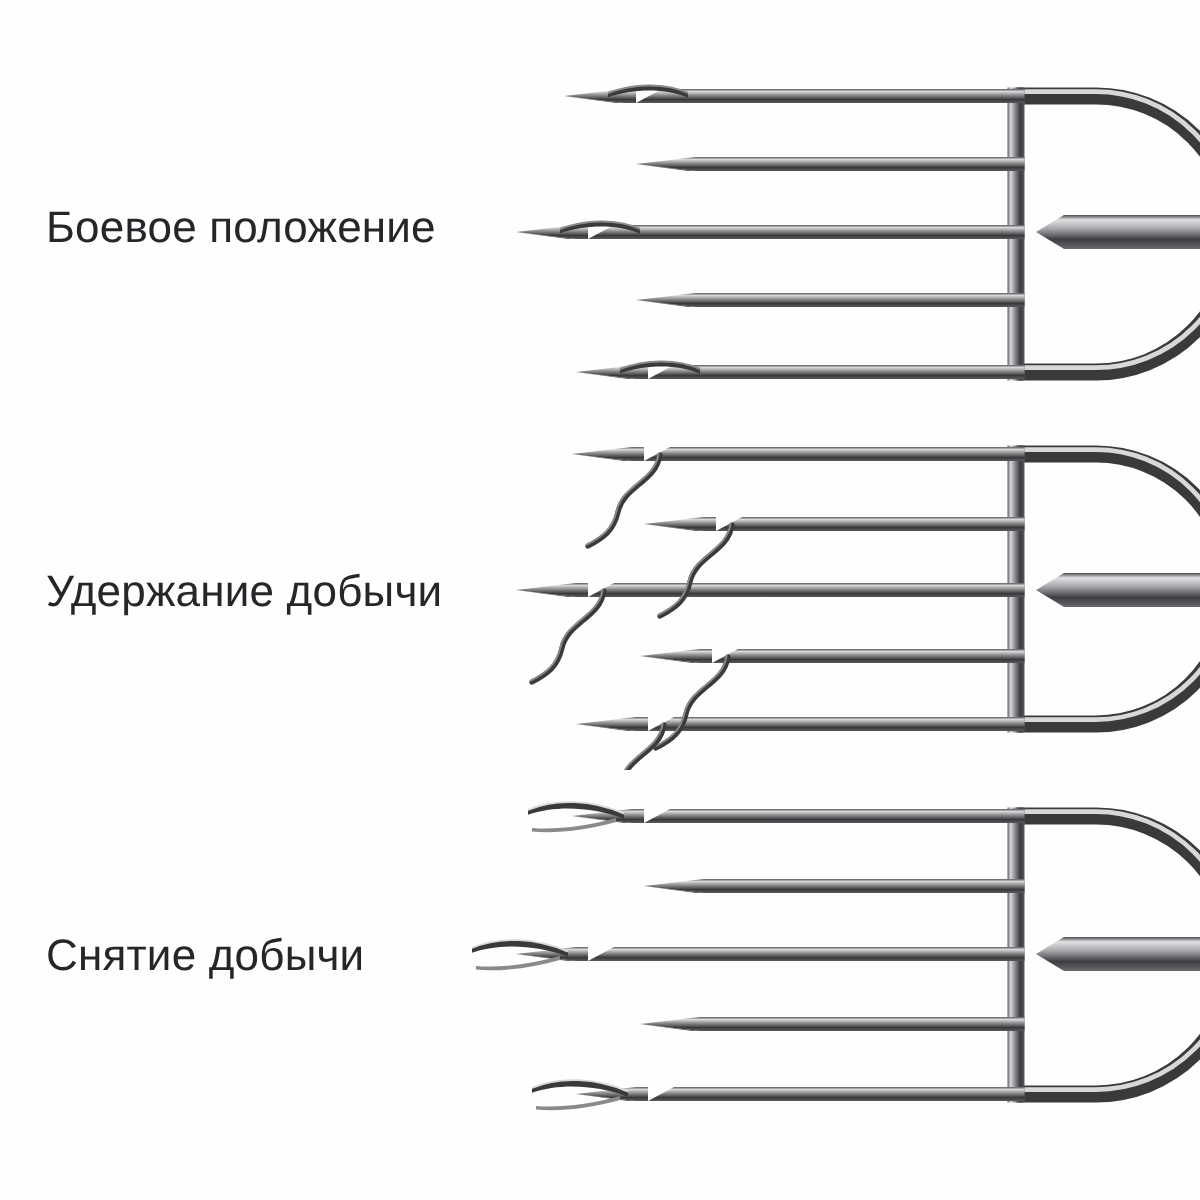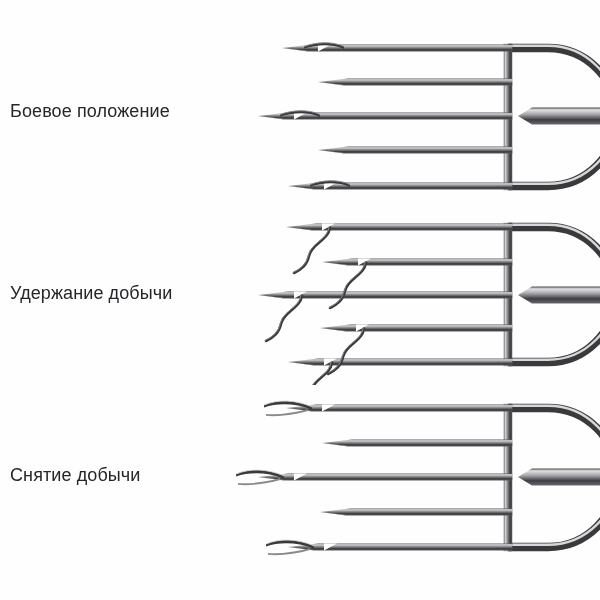--- a/index.html
+++ b/index.html
@@ -21,22 +21,22 @@
     height: 600px;
     background: #fefefe;
   }
   .figure-block {
     position: absolute;
     left: 0;
     width: 600px;
   }
   .caption {
     position: absolute;
-    left: 10px;
-    font-size: 18px;
+    left: 23px;
+    font-size: 22px;
     color: #26262a;
     letter-spacing: 0.1px;
     white-space: nowrap;
     font-family: "Liberation Sans", sans-serif;
   }
   .diagram-svg {
     position: absolute;
     left: 0;
     top: 0;
   }

